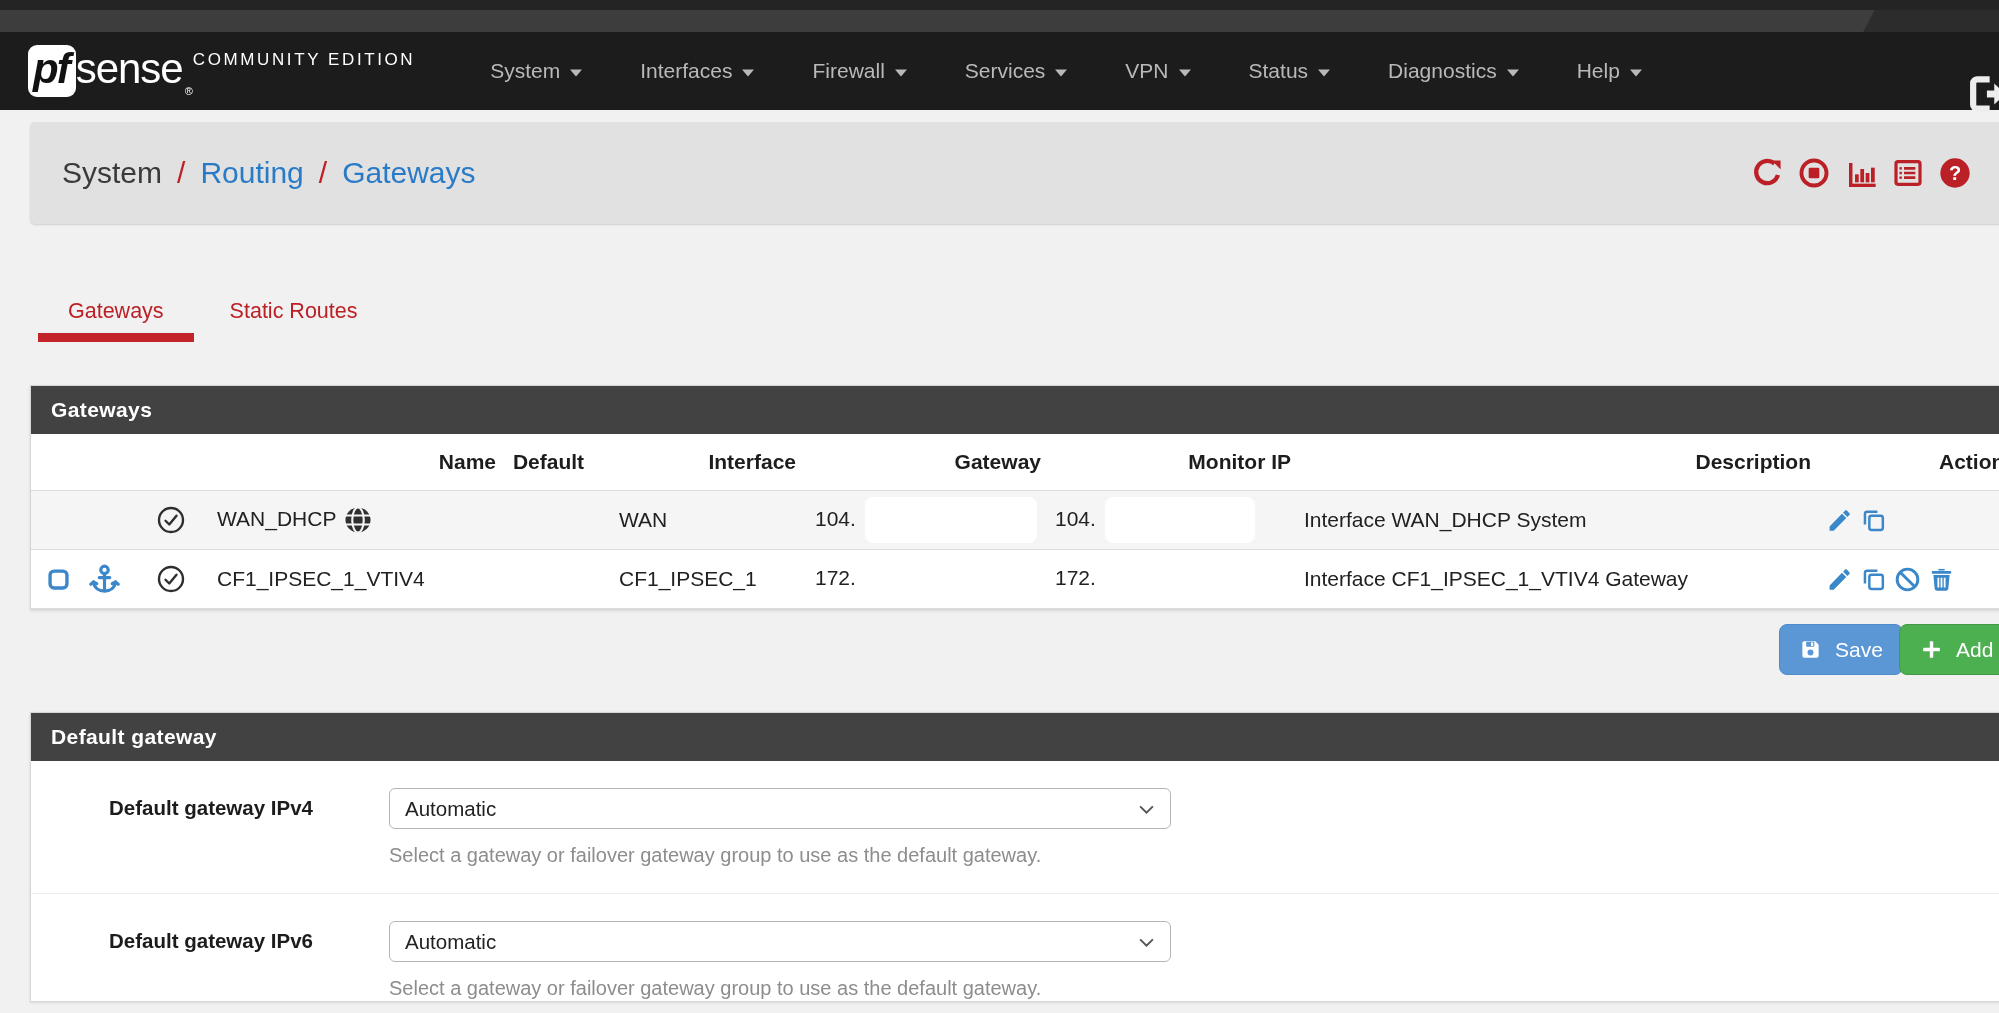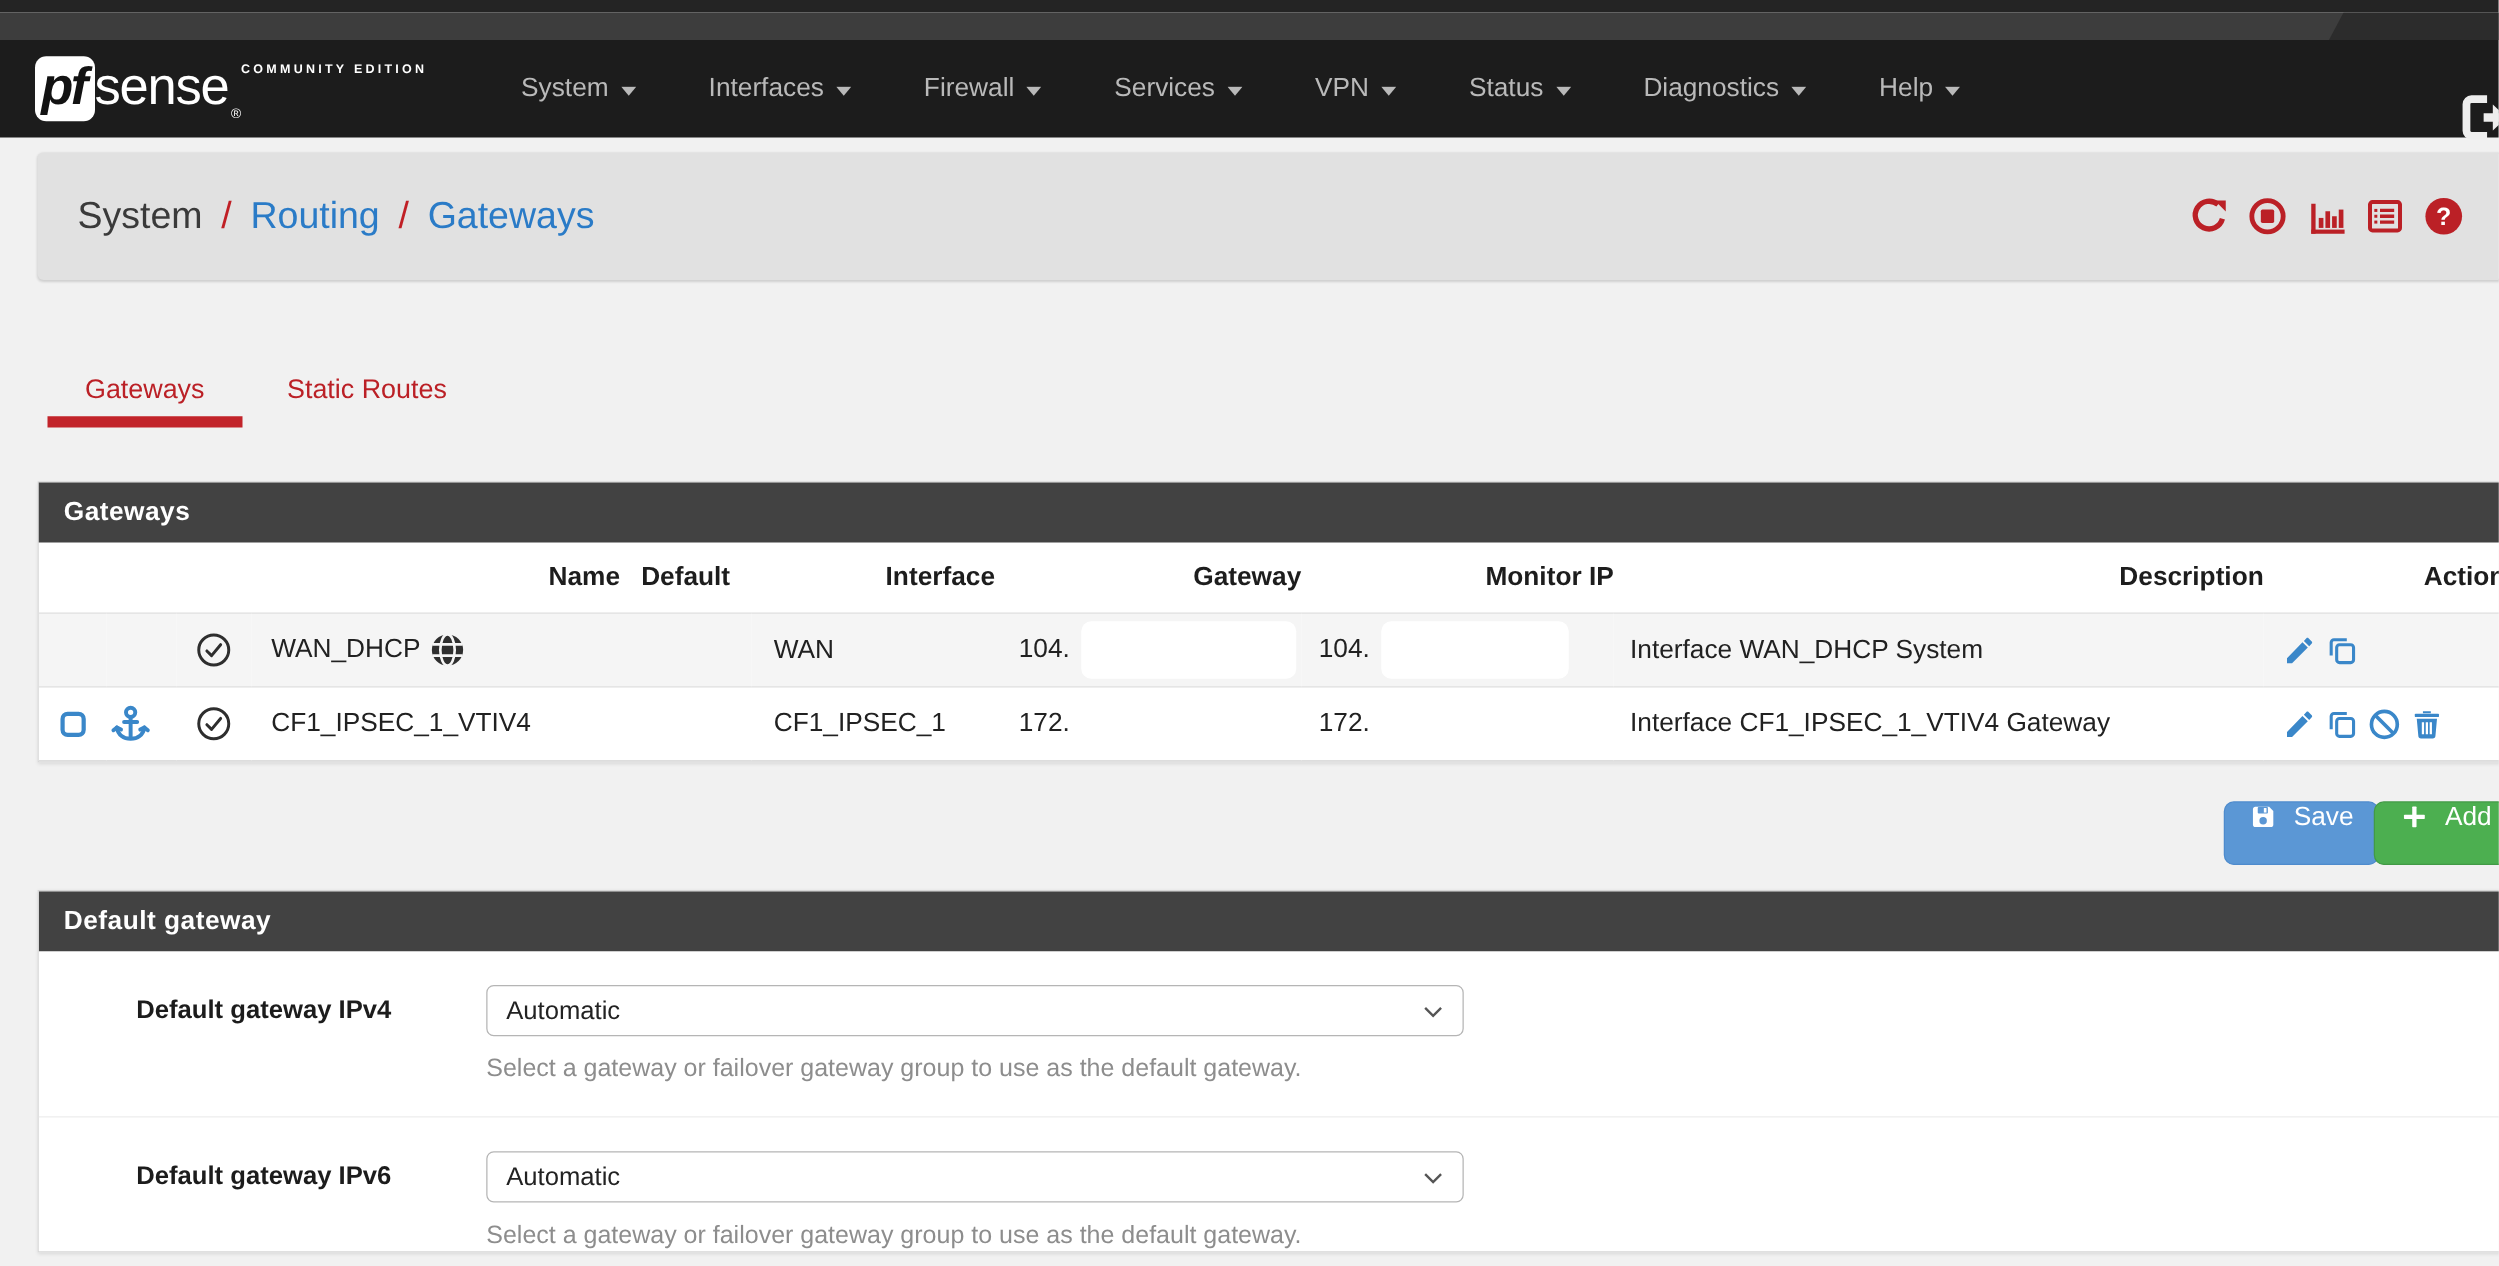--- a/index.html
+++ b/index.html
@@ -12,21 +12,21 @@
   .chrome1{position:absolute;top:0;left:0;right:0;height:10px;background:#242424}
   .chrome2{position:absolute;top:10px;left:0;right:0;height:22px;background:#3d3d3d;overflow:hidden}
   .chrome2 .notch{position:absolute;right:-30px;top:0;width:160px;height:22px;background:#2c2c2c;transform:skewX(-28deg)}
   
   .navbar{position:absolute;top:32px;left:0;right:0;height:78px;background:#1c1c1c;display:flex;align-items:center}
   .brand{display:flex;flex-direction:row;margin-left:28px;cursor:pointer}
   .brand-top{display:flex;align-items:flex-start}
   .pfbox{background:#fff;border-radius:9px;padding:3px 7px 7px 5px;font-style:italic;font-weight:bold;font-size:42px;color:#121212;line-height:1;letter-spacing:-2px}
   .sense{color:#fff;font-weight:normal;font-size:42px;line-height:1.15;letter-spacing:-1px}
   .reg{color:#fff;font-size:11px;align-self:flex-end;margin-left:2px}
-  .edition{color:#fff;font-size:10px;letter-spacing:2.6px;font-weight:bold;margin-top:5px}
+  .edition{color:#fff;font-size:17px;letter-spacing:2.6px;font-weight:normal;margin-top:5px}
   .nav-items{list-style:none;display:flex;margin:0 0 0 46px;padding:0}
   .nav-item{display:flex;align-items:center;gap:10px;padding:0 29px;font-size:21px;color:#b9b9b9;cursor:pointer;height:78px}
   .nav-item svg{flex:0 0 auto;margin-top:3px}
   .signout{position:absolute;left:1964px;top:40px;width:44px;height:44px;color:#ededed;cursor:pointer}
   
   .breadcrumb-bar{position:absolute;top:122px;left:30px;width:1985px;height:102px;background:#e1e1e1;border-radius:5px;box-shadow:0 1px 2px rgba(0,0,0,.14);display:flex;align-items:center}
   .crumbs{margin-left:32px;font-size:30px;color:#3a3a3a;display:flex;gap:15px;align-items:baseline}
   .crumbs .sep{color:#c01f25}
   .crumbs .crumb-link{color:#2a7bc7;text-decoration:none;cursor:pointer}
   .page-icons{position:absolute;right:44px;top:0;height:100%;display:flex;align-items:center;gap:15px;color:#bb2026}
@@ -58,21 +58,21 @@
   .globe-ico{width:30px;height:30px;color:#2f2f2f;vertical-align:middle;margin-left:7px}
   .sq-ico{width:27px;height:27px;color:#3a87c9;vertical-align:middle}
   .anchor-ico{width:33px;height:33px;color:#3a87c9;vertical-align:middle;margin-left:3px}
   .redact{display:inline-block;vertical-align:middle;background:#fff;border-radius:8px;height:46px;margin-left:9px}
   .redact.w1{width:172px}
   .redact.w2{width:150px}
   .act-wrap{display:flex;align-items:center;gap:7px;color:#3a87c9}
   .act-wrap .aicon{width:27px;height:27px;cursor:pointer}
   .act-wrap svg{width:100%;height:100%}
   
-  .btn{position:absolute;top:641px;height:51px;border-radius:8px;color:#fff;font-size:21px;font-family:inherit;display:flex;align-items:flex-start;gap:13px;cursor:pointer}
+  .btn{position:absolute;top:624px;height:51px;border-radius:8px;color:#fff;font-size:21px;font-family:inherit;display:flex;align-items:center;gap:13px;cursor:pointer}
   .btn svg{width:23px;height:23px}
   .btn-save{left:1779px;padding:0 19px;background:#5b97d5;border:1px solid #4e8bcd}
   .btn-add{left:1899px;width:132px;box-sizing:border-box;padding:0 20px;background:#4caf50;border:1px solid #429a46}
   
   .form-row{display:flex;padding-top:27px}
   .form-row.second{border-top:1px solid #ededed;margin-top:26px}
   .form-label{flex:0 0 282px;text-align:right;padding-right:10px;font-weight:bold;font-size:20.5px;color:#1c1c1c;padding-top:8px}
   .form-field{margin-left:66px}
   .select{width:782px;height:41px;box-sizing:border-box;border:1px solid #b5b5b5;border-radius:6px;background:#fff;display:flex;align-items:center;justify-content:space-between;padding:0 15px;font-size:20.5px;color:#222;cursor:pointer}
   .select .chev{color:#555;margin-top:2px}

